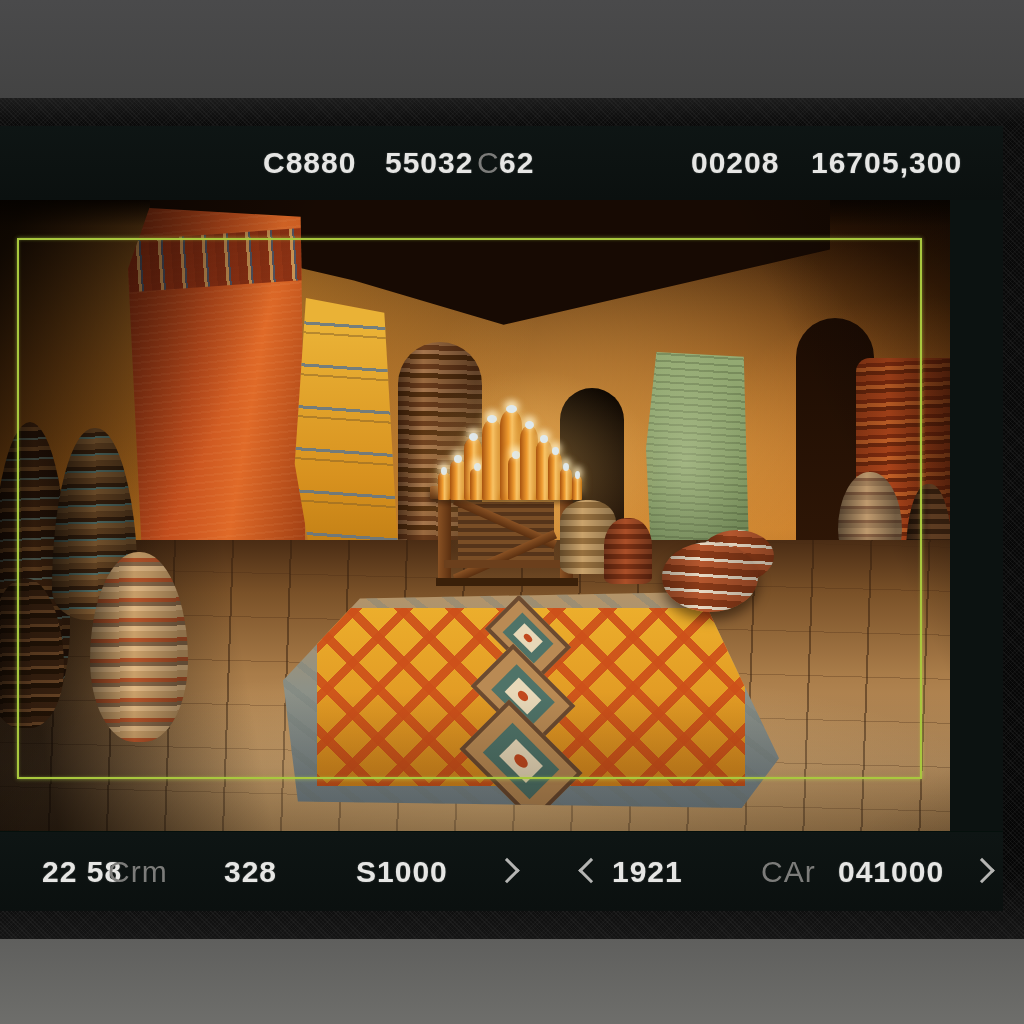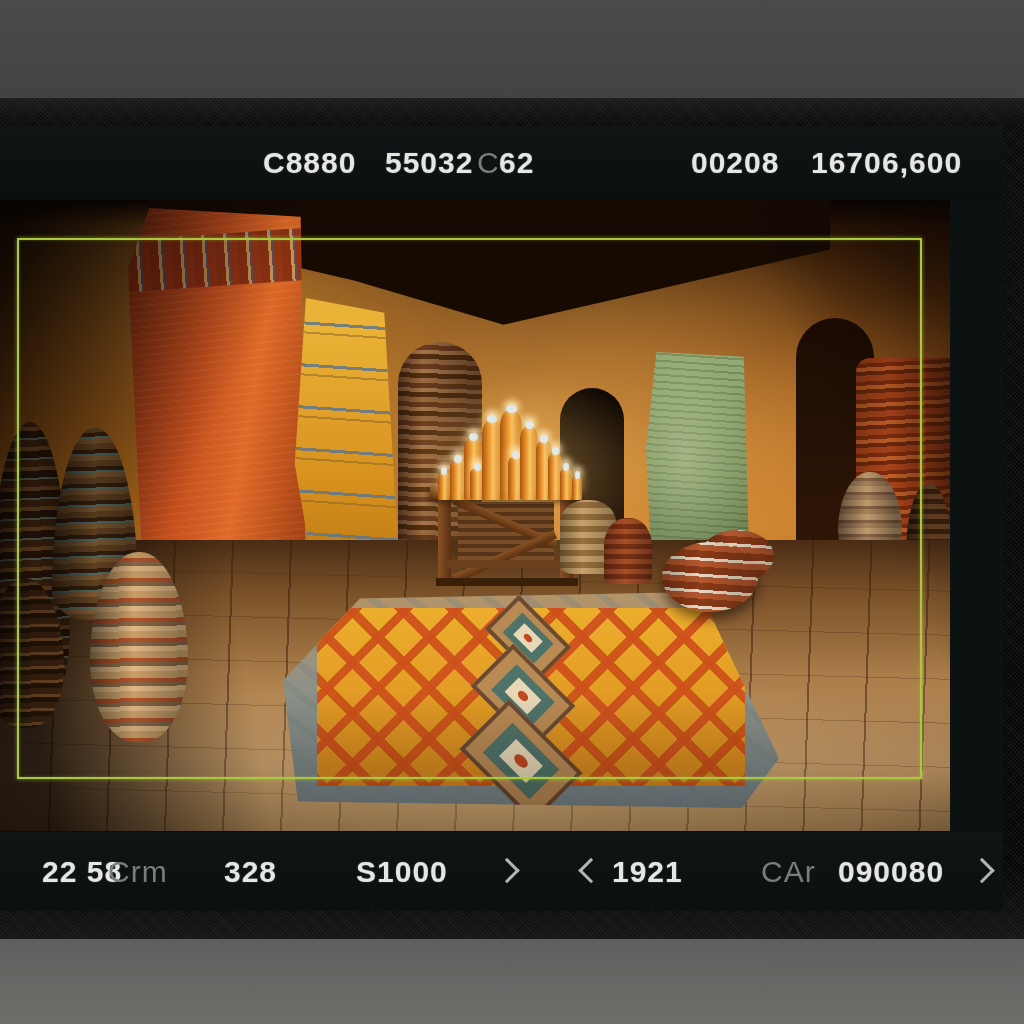--- a/index.html
+++ b/index.html
@@ -237,21 +237,21 @@
   <div class="bezel"></div>
   <div class="screen"></div>
 
   <div class="bar bar-top">
     <span class="val t0">C8880</span>
     <span class="val t1">55032</span>
     <span class="val dim t2">C</span>
     <span class="val t3">62</span>
     <span class="val t4">00208</span>
     <span class="val t5">1670</span>
-    <span class="val t6">6,600</span>
+    <span class="val t6">5,300</span>
   </div>
 
   <div class="photo">
     <div class="wall"></div>
     <div class="ceiling-strip"></div>
     <div class="ceiling"></div>
 
     <div class="rug-red">
       <div class="rug-red-bandtop"></div>
       <div class="rug-red-bandbot"></div>
@@ -328,17 +328,17 @@
 
   <div class="bar bar-bottom">
     <span class="val b0">22 58</span>
     <span class="val dim b1">Crm</span>
     <span class="val b2">328</span>
     <span class="val b3">S1000</span>
     <span class="chev chev-r ic0"></span>
     <span class="chev chev-l ic1"></span>
     <span class="val b4">1921</span>
     <span class="val dim b5">CAr</span>
-    <span class="val b6">090080</span>
+    <span class="val b6">041000</span>
     <span class="chev chev-r ic2"></span>
   </div>
 
 </div>
 
 </body></html>

